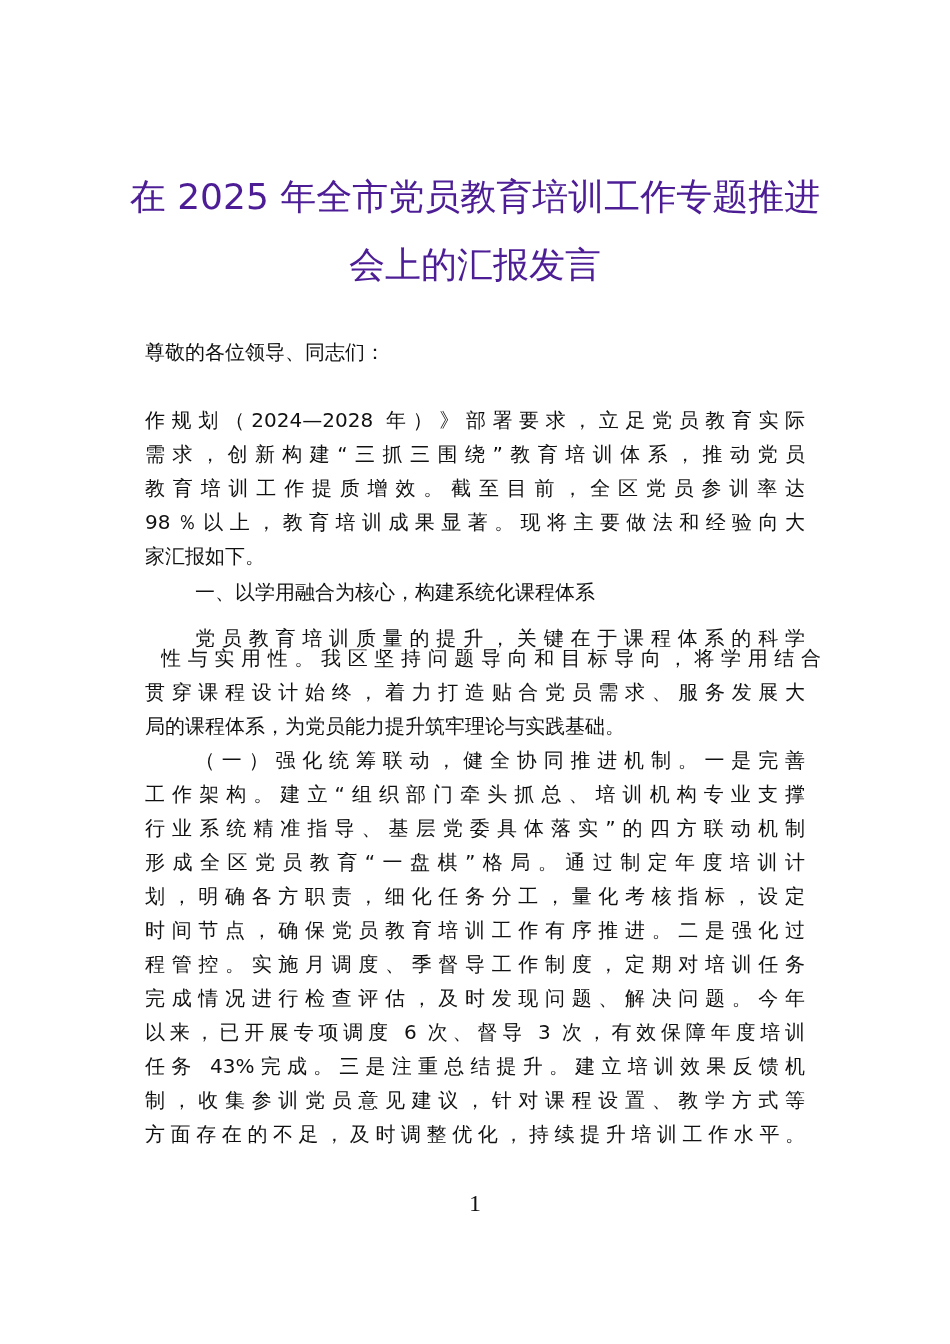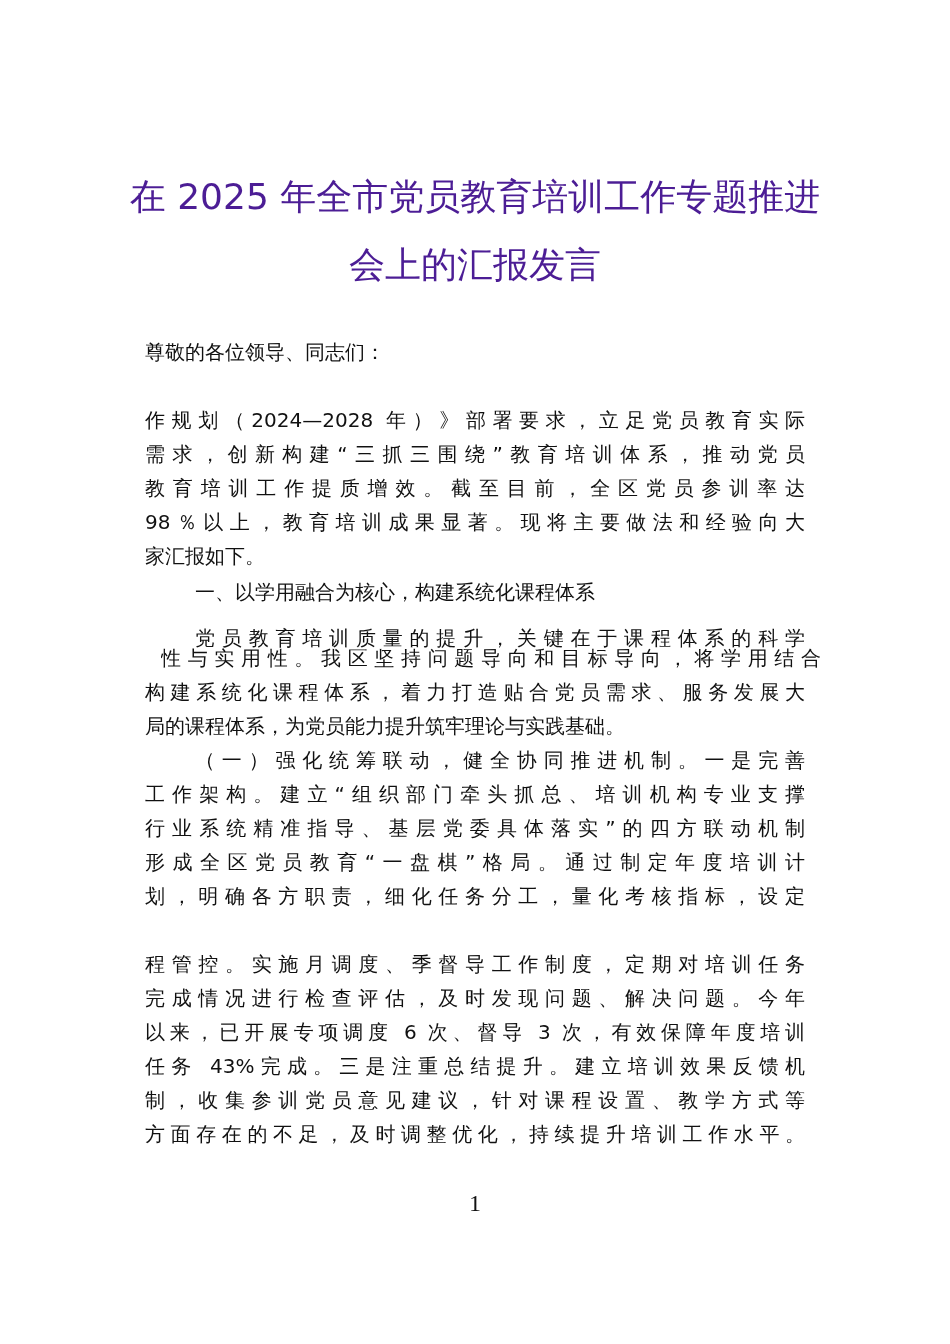--- a/index.html
+++ b/index.html
@@ -30,28 +30,29 @@
   <div class="line" style="top:403px;">作规划（2024—2028 年）》部署要求，立足党员教育实际</div>
   <div class="line" style="top:471px;">教育培训工作提质增效。截至目前，全区党员参训率达</div>
   <div class="line" style="top:437px;">需求，创新构建“三抓三围绕”教育培训体系，推动党员</div>
   <div class="line" style="top:505px;">98％以上，教育培训成果显著。现将主要做法和经验向大</div>
   <div class="line last" style="top:539px;">家汇报如下。</div>
 
   <div class="line heading" style="top:575px;">一、以学用融合为核心，构建系统化课程体系</div>
 
   <div class="line indent" style="top:607px;margin-top:14px;">党员教育培训质量的提升，关键在于课程体系的科学</div>
   <div class="line" style="top:641px;margin-left:16px;">性与实用性。我区坚持问题导向和目标导向，将学用结合</div>
-  <div class="line" style="top:675px;">构建系统化课程体系，着力打造贴合党员需求、服务发展大</div>
+  <div class="line" style="top:675px;">贯穿课程设计始终，着力打造贴合党员需求、服务发展大</div>
   <div class="line last" style="top:709px;">局的课程体系，为党员能力提升筑牢理论与实践基础。</div>
 
   <div class="line indent" style="top:743px;">（一）强化统筹联动，健全协同推进机制。一是完善</div>
   <div class="line" style="top:777px;">工作架构。建立“组织部门牵头抓总、培训机构专业支撑</div>
   <div class="line" style="top:811px;">行业系统精准指导、基层党委具体落实”的四方联动机制</div>
   <div class="line" style="top:879px;">划，明确各方职责，细化任务分工，量化考核指标，设定</div>
   <div class="line" style="top:845px;">形成全区党员教育“一盘棋”格局。通过制定年度培训计</div>
+  <div class="line" style="top:913px;">时间节点，确保党员教育培训工作有序推进。二是强化过</div>
   <div class="line" style="top:947px;">程管控。实施月调度、季督导工作制度，定期对培训任务</div>
   <div class="line" style="top:981px;">完成情况进行检查评估，及时发现问题、解决问题。今年</div>
   <div class="line" style="top:1015px;">以来，已开展专项调度 6 次、督导 3 次，有效保障年度培训</div>
   <div class="line" style="top:1049px;">任务 43%完成。三是注重总结提升。建立培训效果反馈机</div>
   <div class="line" style="top:1083px;">制，收集参训党员意见建议，针对课程设置、教学方式等</div>
   <div class="line" style="top:1117px;">方面存在的不足，及时调整优化，持续提升培训工作水平。</div>
 
   <div class="pagenum">1</div>
 </div>
 

